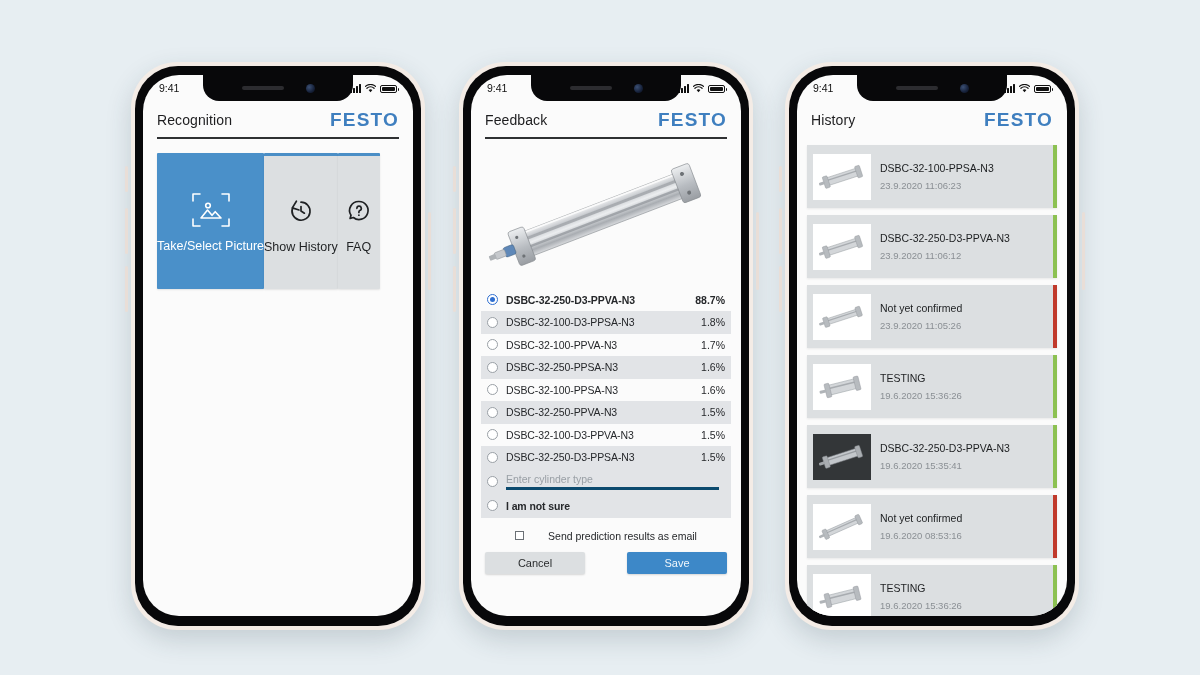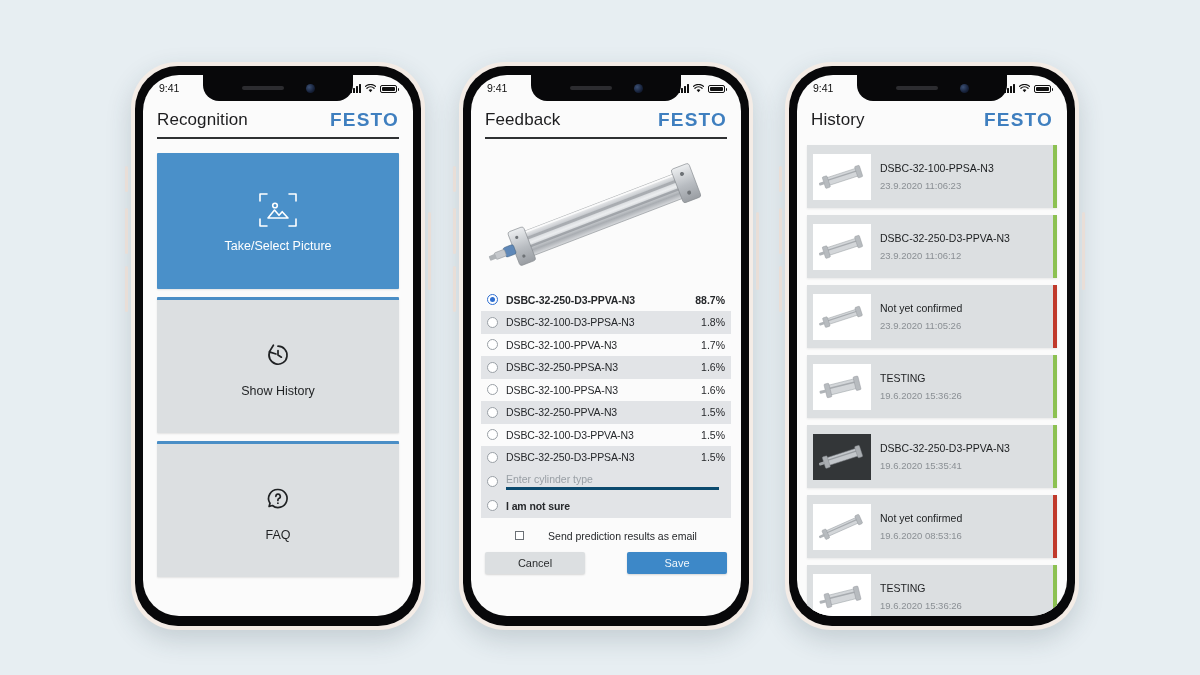--- a/index.html
+++ b/index.html
@@ -86,29 +86,29 @@
     width:1.5px; height:3px; background:#111; border-radius:0 1px 1px 0;
   }
   .batt span { display:block; height:100%; background:#111; border-radius:1px; }
 
   
   .app { position: absolute; inset: 0; padding-top: 26px; display:flex; flex-direction:column; }
   .apphead {
     display: flex; align-items: center; justify-content: space-between;
     padding: 8px 14px 6px 14px;
   }
-  .apptitle { font-size: 17px; color: #1d1d1f; letter-spacing: .1px; }
+  .apptitle { font-size: 14px; color: #1d1d1f; letter-spacing: .1px; }
   .festo {
     font-size: 19px; font-weight: bold; color: #3f7fbf;
     letter-spacing: 1.2px; font-family: "Liberation Sans", sans-serif;
   }
   .rule { height: 1.5px; background: #2f3133; margin: 0 14px 0 14px; }
 
   
-  .menu { padding: 14px 14px 0 14px; display: flex; flex-direction: column; gap: 8px; }
+  .menu { padding: 14px 14px 0 14px; display: flex; flex-direction: row; }
   .tile {
     border-radius: 1px;
     display: flex; flex-direction: column; align-items: center; justify-content: center;
     gap: 8px;
     box-shadow: 0 1px 2px rgba(0,0,0,.10);
   }
   .tile.primary {
     height: 136px; background: #4a90c9; color: #fff;
   }
   .tile.secondary {

